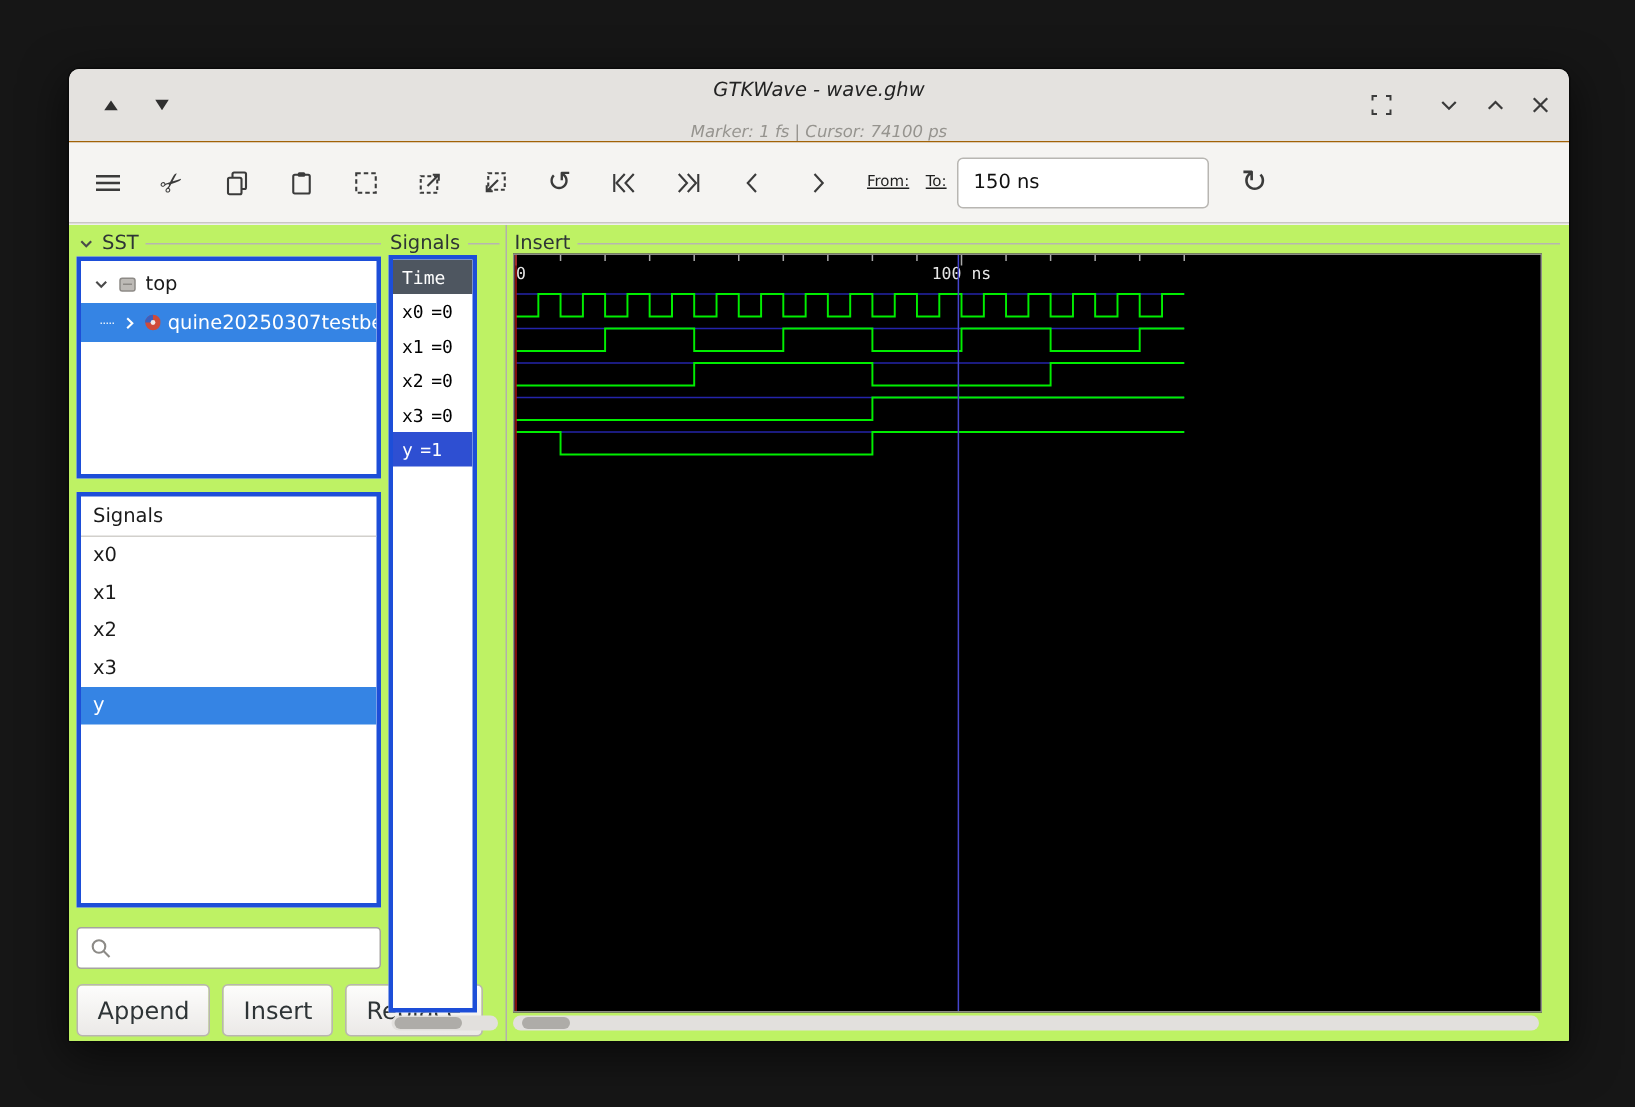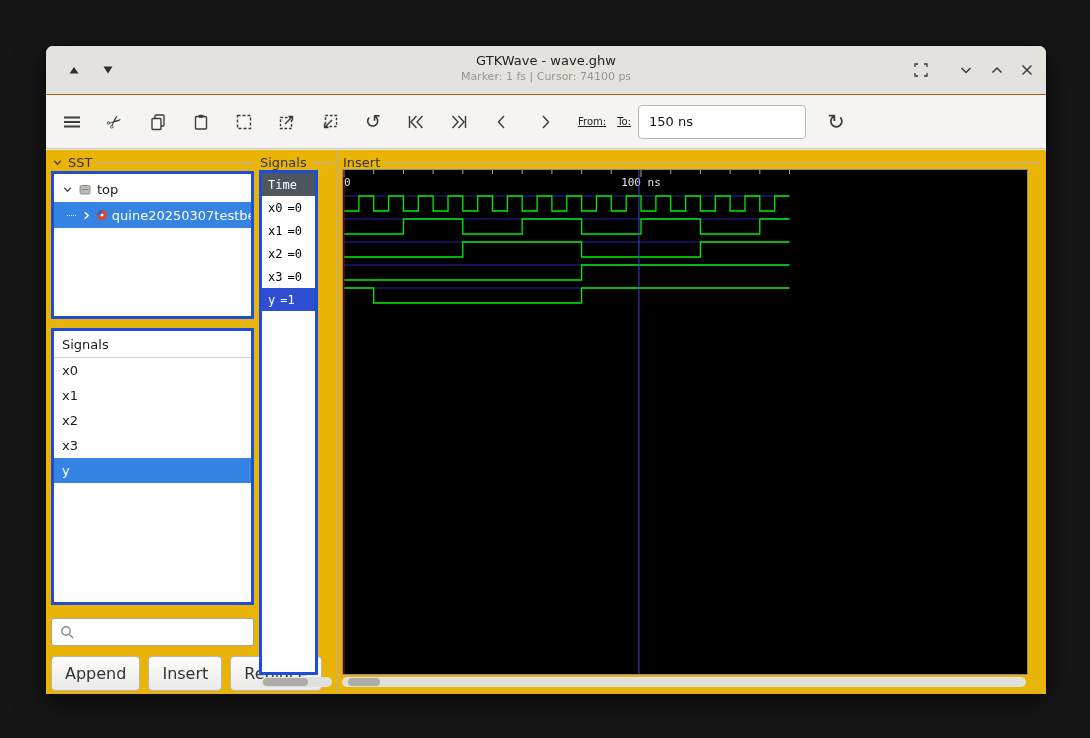--- a/index.html
+++ b/index.html
@@ -3,37 +3,37 @@
 <meta charset="utf-8">
 <style>
   html,body{margin:0;padding:0;background:#141414;}
   .desktop{position:relative;width:1090px;height:738px;background:#161616;overflow:hidden;
            font-family:"DejaVu Sans","Liberation Sans",sans-serif;}
   .window{position:absolute;left:45px;top:45px;width:1000px;height:648px;background:#f0efec;
           border-radius:8px 8px 2px 2px;box-shadow:0 8px 30px rgba(0,0,0,.6);overflow:hidden;
           border:1px solid #0a0a0a;}
   
   .titlebar{position:absolute;left:0;top:0;right:0;height:48px;background:#e4e2df;
-            border-bottom:1px solid #a16207;}
+            border-bottom:1px solid #a16207;font-style:italic;}
   .title-wrap{position:absolute;left:0;right:0;top:7px;text-align:center;pointer-events:none;}
   .wtitle{font-size:13px;color:#232323;}
-  .wsub{font-size:11px;color:#96948f;margin-top:2px;}
+  .wsub{font-size:11px;color:#96948f;margin-top:13px;}
   .tbar-btn{position:absolute;top:10px;width:28px;height:28px;display:flex;align-items:center;
             justify-content:center;background:none;border:none;padding:0;cursor:pointer;border-radius:4px;}
   
   .toolbar{position:absolute;left:0;top:49px;right:0;height:54px;background:#f5f4f2;
            border-bottom:1px solid #c9c7c4;display:flex;align-items:center;padding:0 12px;box-sizing:border-box;}
   .tb{width:28px;height:28px;margin-right:15px;display:flex;align-items:center;justify-content:center;
       background:none;border:none;padding:0;cursor:pointer;}
   .glyph{font-size:18px;color:#3b3b3b;line-height:1;}
   .fld-label{font-size:10px;color:#1f1f1f;margin-right:7px;white-space:nowrap;text-decoration:underline;}
   .tool-input{height:32px;border:1px solid #b8b6b2;border-radius:4px;background:#fff;padding:0 10px;
               font-size:13px;color:#111;font-family:"DejaVu Sans",sans-serif;}
   
-  .content{position:absolute;left:0;top:104px;right:0;bottom:0;background:#eab308;}
+  .content{position:absolute;left:0;top:104px;right:0;bottom:0;background:#bef264;}
   .pane-hdr{position:absolute;display:flex;align-items:center;gap:5px;font-size:13px;color:#2e3436;height:16px;}
   .pane-hdr .rule{flex:1;border-top:1px solid #b7b5b1;height:0;}
   .whitebox{position:absolute;background:#fff;border:3px solid #1d4ed8;box-sizing:border-box;overflow:hidden;}
   
   .tree-row{height:26px;display:flex;align-items:center;gap:5px;padding-left:8px;font-size:13px;color:#1a1a1a;cursor:pointer;}
   .tree-row.selected{background:var(--selection_blue,#3584e4);color:#fff;padding-left:13px;}
   .tlabel{white-space:nowrap;overflow:hidden;}
   .guide{width:9px;border-top:1px dotted rgba(255,255,255,.85);height:0;flex:none;}
   
   .box-hdr{height:26px;display:flex;align-items:center;padding-left:8px;font-size:13px;color:#1a1a1a;

